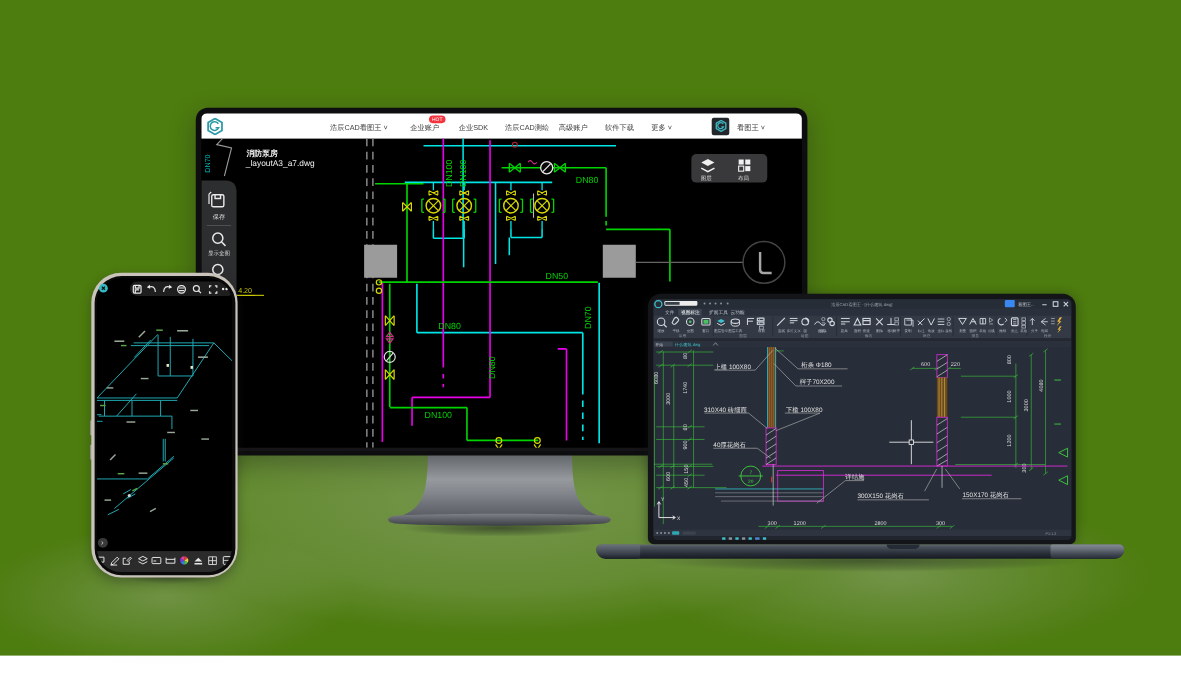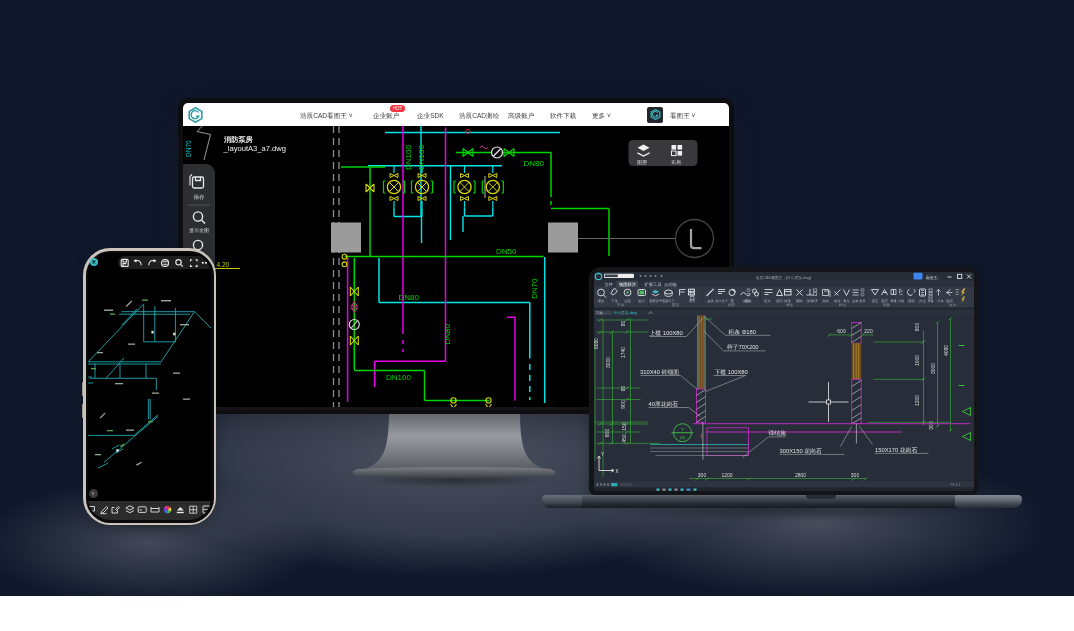--- a/index.html
+++ b/index.html
@@ -1,18 +1,18 @@
 <!DOCTYPE html>
 <html><head>
 <meta charset="utf-8">
 <style>
   html,body{margin:0;padding:0;}
   body{width:1074px;height:631px;overflow:hidden;background:#fff;font-family:"Liberation Sans",sans-serif;}
   .abs{position:absolute;}
-  #stage{position:relative;width:1074px;height:596px;background:#0f172a;}
+  #stage{position:relative;width:1074px;height:596px;background:#4d7c0f;}
 </style>
 </head>
 <body>
 <div id="stage">
 
   <div class="abs" style="left:0;top:0;width:1074px;height:631px;background:
     radial-gradient(42% 26% at 42% 72%, rgba(198,200,203,0.33) 0%, rgba(210,212,214,0.18) 50%, rgba(255,255,255,0) 75%),
     radial-gradient(30% 16% at 76% 83%, rgba(198,200,203,0.30) 0%, rgba(255,255,255,0) 72%),
     radial-gradient(22% 14% at 14% 86%, rgba(198,200,203,0.28) 0%, rgba(255,255,255,0) 72%);"></div>
 

